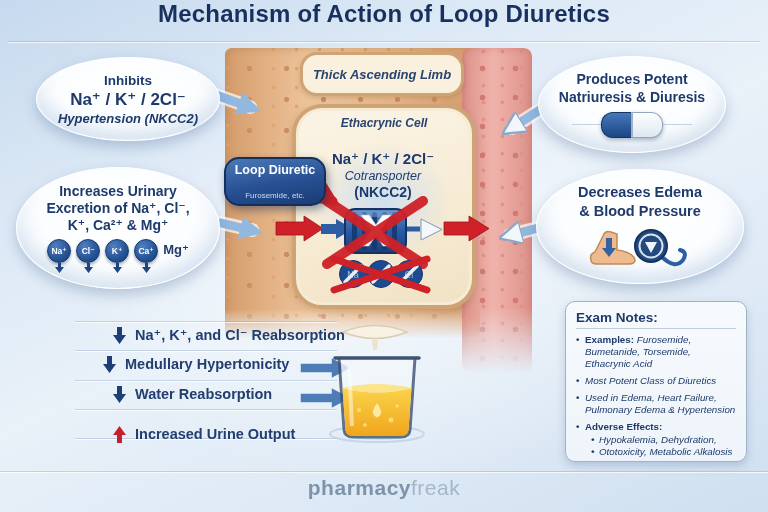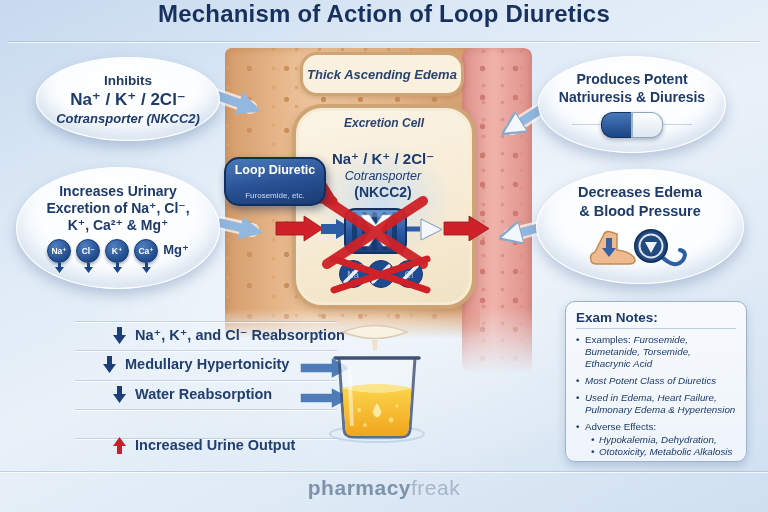--- a/index.html
+++ b/index.html
@@ -118,21 +118,21 @@
   .exam-panel{left:565px;top:301px;width:182px;height:161px;
     background:linear-gradient(#f7fafd,#eef4fa);
     border:1.5px solid #9fb3c7;border-radius:10px;
     box-shadow:0 4px 9px rgba(70,100,150,.25);
     padding:8px 10px;box-sizing:border-box;color:#1d3a6b;}
   .exam-heading{font-size:13.5px;font-weight:bold;}
   .exam-rule{height:1px;background:rgba(110,140,180,.4);margin:3px 0 5px;}
   .exam-list{list-style:none;margin:0;padding:0;font-size:9.8px;line-height:1.22;}
   .exam-list > li{position:relative;padding-left:9px;margin-bottom:5px;}
   .exam-list > li:before{content:"•";position:absolute;left:0;top:0;font-weight:bold;}
-  .exam-list .lead{font-weight:normal;margin-top:44px;}
+  .exam-list .lead{font-weight:bold;margin-top:44px;}
   .exam-list .val{font-style:italic;}
   .exam-sub{list-style:none;margin:1px 0 0;padding:0 0 0 6px;}
   .exam-sub li{position:relative;padding-left:8px;font-style:italic;}
   .exam-sub li:before{content:"•";position:absolute;left:0;top:0;font-weight:bold;}
 
   
   .footer{left:0;top:476px;width:768px;text-align:center;font-size:21px;letter-spacing:.5px;}
   .footer .fb{font-weight:bold;color:#7d93ab;}
   .footer .fl{color:#a6b6c7;}
 </style>
@@ -141,25 +141,25 @@
 
 <div class="stage">
 
   <div class="abs title">Mechanism of Action of Loop Diuretics</div>
   <div class="abs hairline" style="left:8px;top:41px;width:752px;"></div>
 
   <div class="abs tan-band"></div>
   <div class="abs pink-band"></div>
 
   <div class="abs tal-pill">
-    <span>Thick Ascending Edema</span>
+    <span>Thick Ascending Limb</span>
   </div>
 
   <div class="abs cell">
-    <div class="abs cell-label">Excretion Cell</div>
+    <div class="abs cell-label">Ethacrynic Cell</div>
     <div class="abs cell-halo"></div>
     <div class="abs nkcc-text">
       <div class="l1">Na⁺ / K⁺ / 2Cl⁻</div>
       <div class="l2">Cotransporter</div>
       <div class="l3">(NKCC2)</div>
     </div>
   </div>
 
   <svg class="abs overlay" viewBox="0 0 768 512">
     <defs>
@@ -244,21 +244,21 @@
   </svg>
 
   <div class="abs badge">
     <div class="b1">Loop Diuretic</div>
     <div class="b2">Furosemide, etc.</div>
   </div>
 
   <div class="abs oval oval-1">
     <div class="t1">Inhibits</div>
     <div class="t2">Na⁺ / K⁺ / 2Cl⁻</div>
-    <div class="t3">Cotransporter (NKCC2)</div>
+    <div class="t3">Hypertension (NKCC2)</div>
   </div>
 
   <div class="abs oval oval-2">
     <div class="t">Increases Urinary</div>
     <div class="t">Excretion of Na⁺, Cl⁻,</div>
     <div class="t">K⁺, Ca²⁺ &amp; Mg⁺</div>
     <div class="ion-row">
       <div class="ion">
         <div class="chip">Na⁺</div>
         <svg width="9" height="10" viewBox="0 0 9 10">
@@ -329,21 +329,21 @@
         <polygon points="4,0 9,0 9,8 13,8 6.5,17 0,8 4,8" fill="#1d3f77"></polygon>
       </svg>
     <span class="txt">Medullary Hypertonicity</span>
   </div>
   <div class="abs cascade-row" style="left:113px;top:384px;">
     <svg width="13" height="17" viewBox="0 0 13 17">
         <polygon points="4,0 9,0 9,8 13,8 6.5,17 0,8 4,8" fill="#1d3f77"></polygon>
       </svg>
     <span class="txt">Water Reabsorption</span>
   </div>
-  <div class="abs cascade-row" style="left:113px;top:435px;justify-content:space-between;">
+  <div class="abs cascade-row" style="left:113px;top:424px;justify-content:space-between;">
     <svg width="13" height="17" viewBox="0 0 13 17">
         <polygon points="4,17 9,17 9,9 13,9 6.5,0 0,9 4,9" fill="#c8202a"></polygon>
       </svg>
     <span class="txt">Increased Urine Output</span>
   </div>
 
   <svg class="abs" style="left:325px;top:318px;" width="140" height="140" viewBox="0 0 140 140">
     <defs>
       <linearGradient id="urineGrad" x1="0" y1="0" x2="0" y2="1">
         <stop offset="0" stop-color="#fbd34a"></stop>

